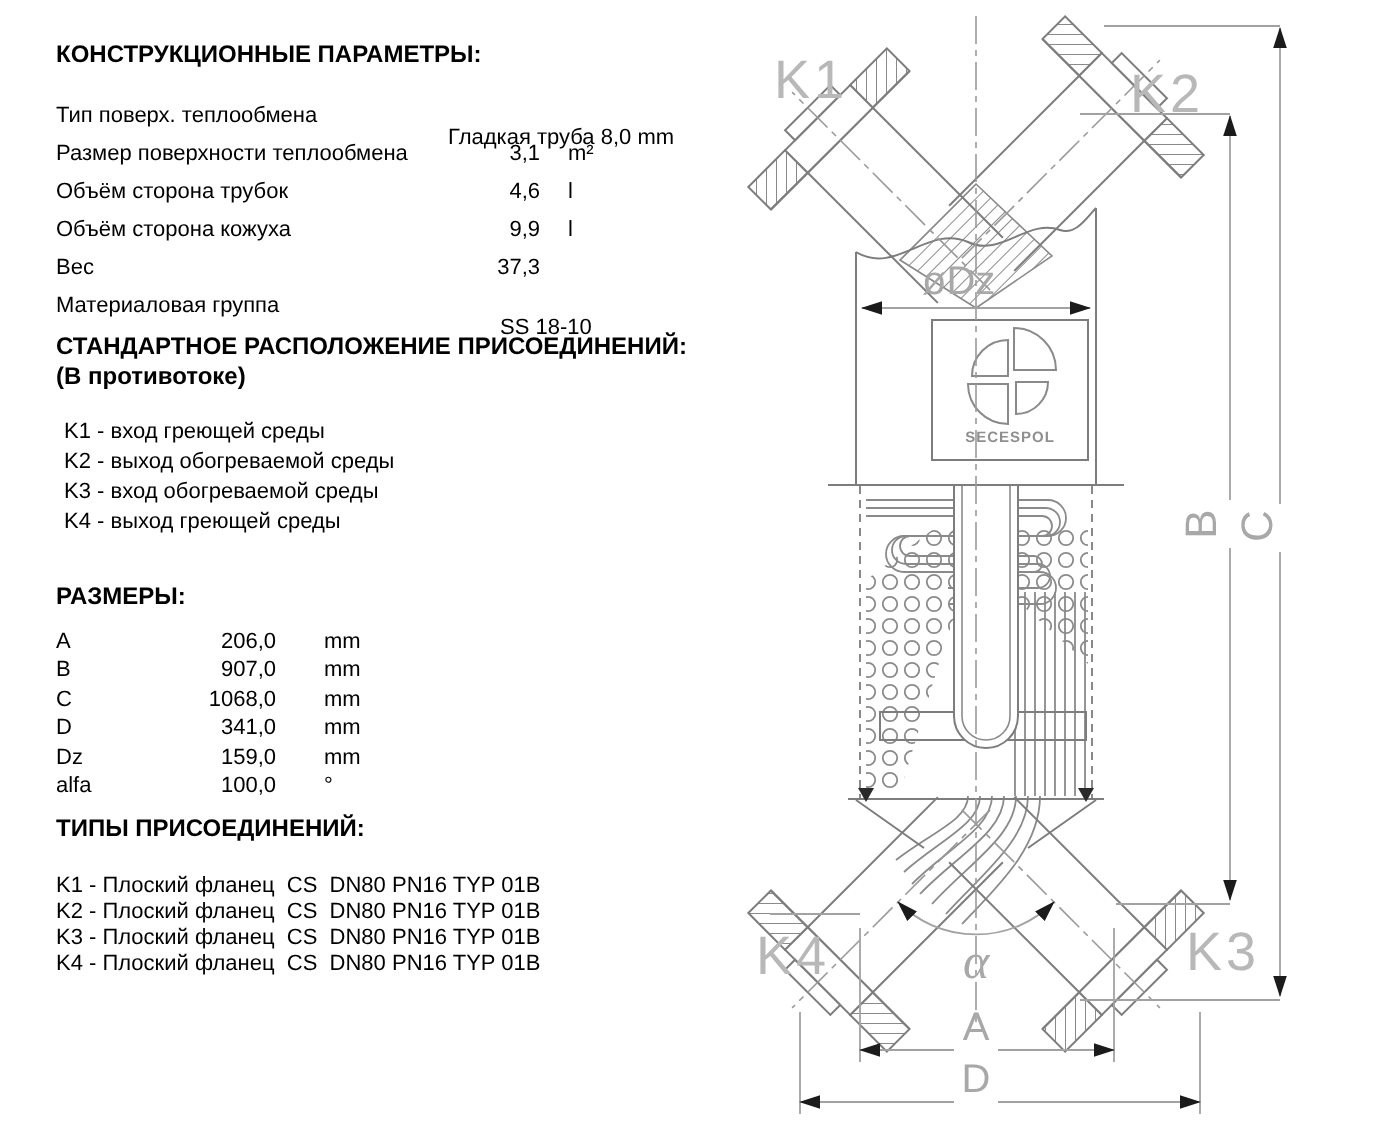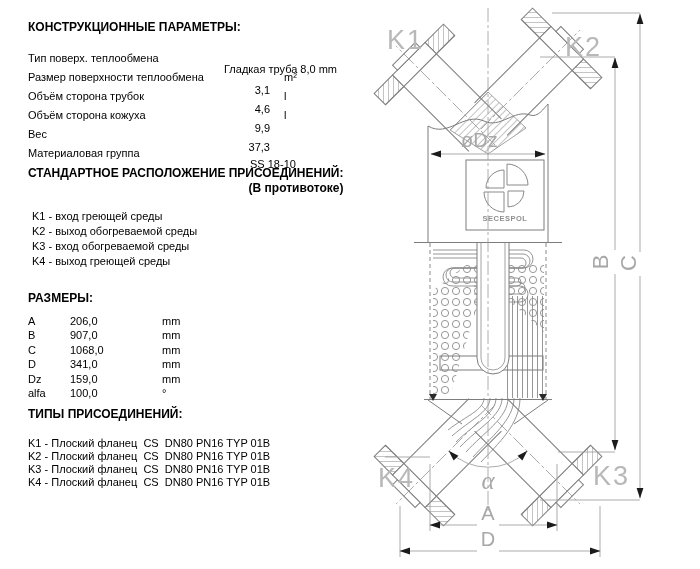--- a/index.html
+++ b/index.html
@@ -7,32 +7,32 @@
     width:700px;height:569px;position:relative;overflow:hidden;
     background:#ffffff;color:#000;
     font-family:"Liberation Sans",sans-serif;
   }
   .abs{position:absolute;}
   .h{font-size:12px;font-weight:bold;white-space:nowrap;}
 
   
   .ptable{left:28px;top:49px;width:345px;}
   .prow{display:grid;grid-template-columns:196px 46px 1fr;height:19px;line-height:19px;font-size:11px;}
-  .prow .val{text-align:right;margin-top:13px;}
+  .prow .val{text-align:right;}
   .prow .unit{padding-left:14px;}
   .prow .span2{grid-column:2/4;text-align:left;margin-top:11px;}
   .prow .pad26{padding-left:26px;}
 
   
   .clist div{height:15px;line-height:15px;font-size:11px;white-space:nowrap;}
 
   
   .dtable{left:28px;top:314px;width:220px;}
   .drow{display:grid;grid-template-columns:42px 68px 1fr;height:14.4px;line-height:14.4px;font-size:11px;}
-  .drow .val{text-align:left;}
+  .drow .val{text-align:right;}
   .drow .unit{padding-left:24px;}
 
   
   .tlist div{height:13px;line-height:13px;font-size:11px;white-space:pre;}
 
   
   svg text{font-family:"Liberation Sans",sans-serif;}
   .lbl{fill:#b8b8b8;font-size:27px;letter-spacing:2px;}
   .dimlbl{fill:#a8a8a8;font-size:20px;}
   .dimlbl-big{fill:#a8a8a8;font-size:22px;}
@@ -72,21 +72,21 @@
   <div class="prow">
     <span>Вес</span>
     <span class="val">37,3</span>
   </div>
   <div class="prow">
     <span>Материаловая группа</span>
     <span class="span2 pad26">SS 18-10</span>
   </div>
 </div>
 
-<div class="abs h" style="left:28px;top:166px;line-height:15px;text-align:right;">
+<div class="abs h" style="left:28px;top:166px;line-height:15px;">
   <div>СТАНДАРТНОЕ РАСПОЛОЖЕНИЕ ПРИСОЕДИНЕНИЙ:</div>
   <div>(В противотоке)</div>
 </div>
 
 <div class="abs clist" style="left:32px;top:209px;">
   <div>K1 - вход греющей среды</div>
   <div>K2 - выход обогреваемой среды</div>
   <div>K3 - вход обогреваемой среды</div>
   <div>K4 - выход греющей среды</div>
 </div>

